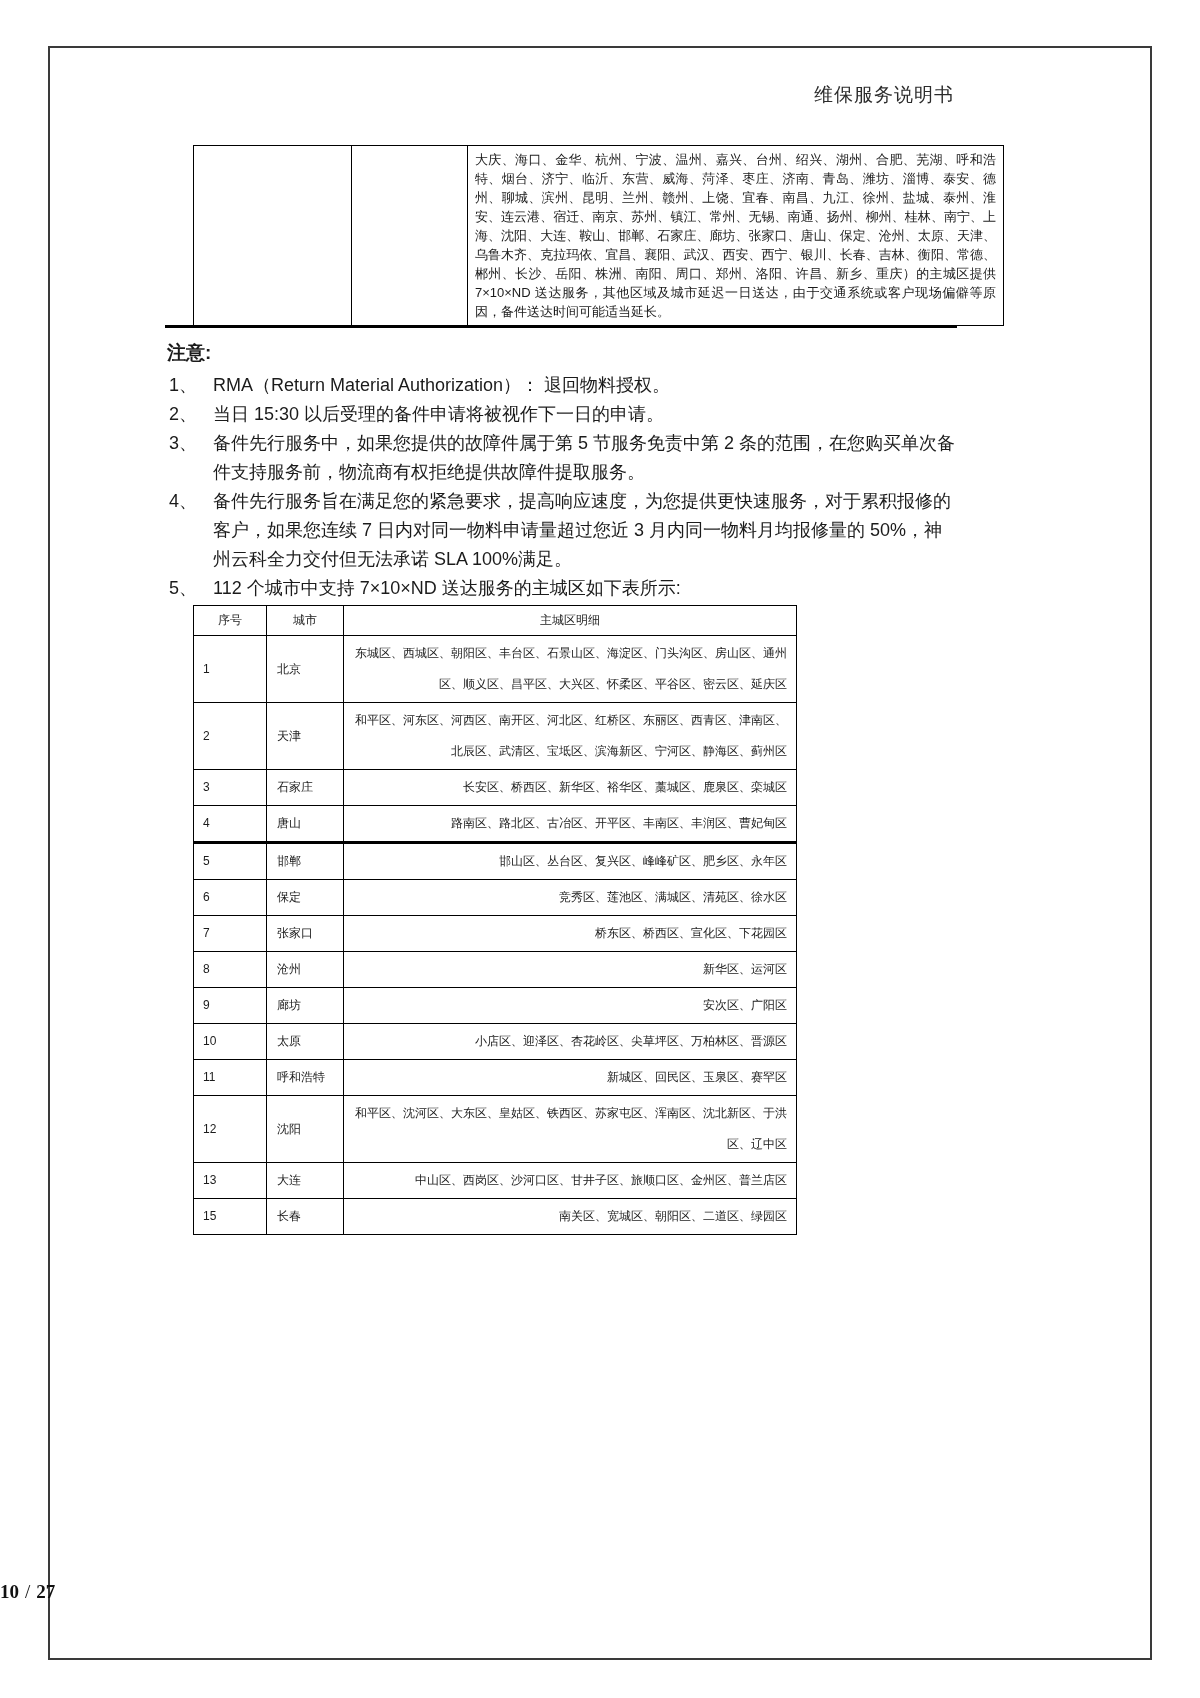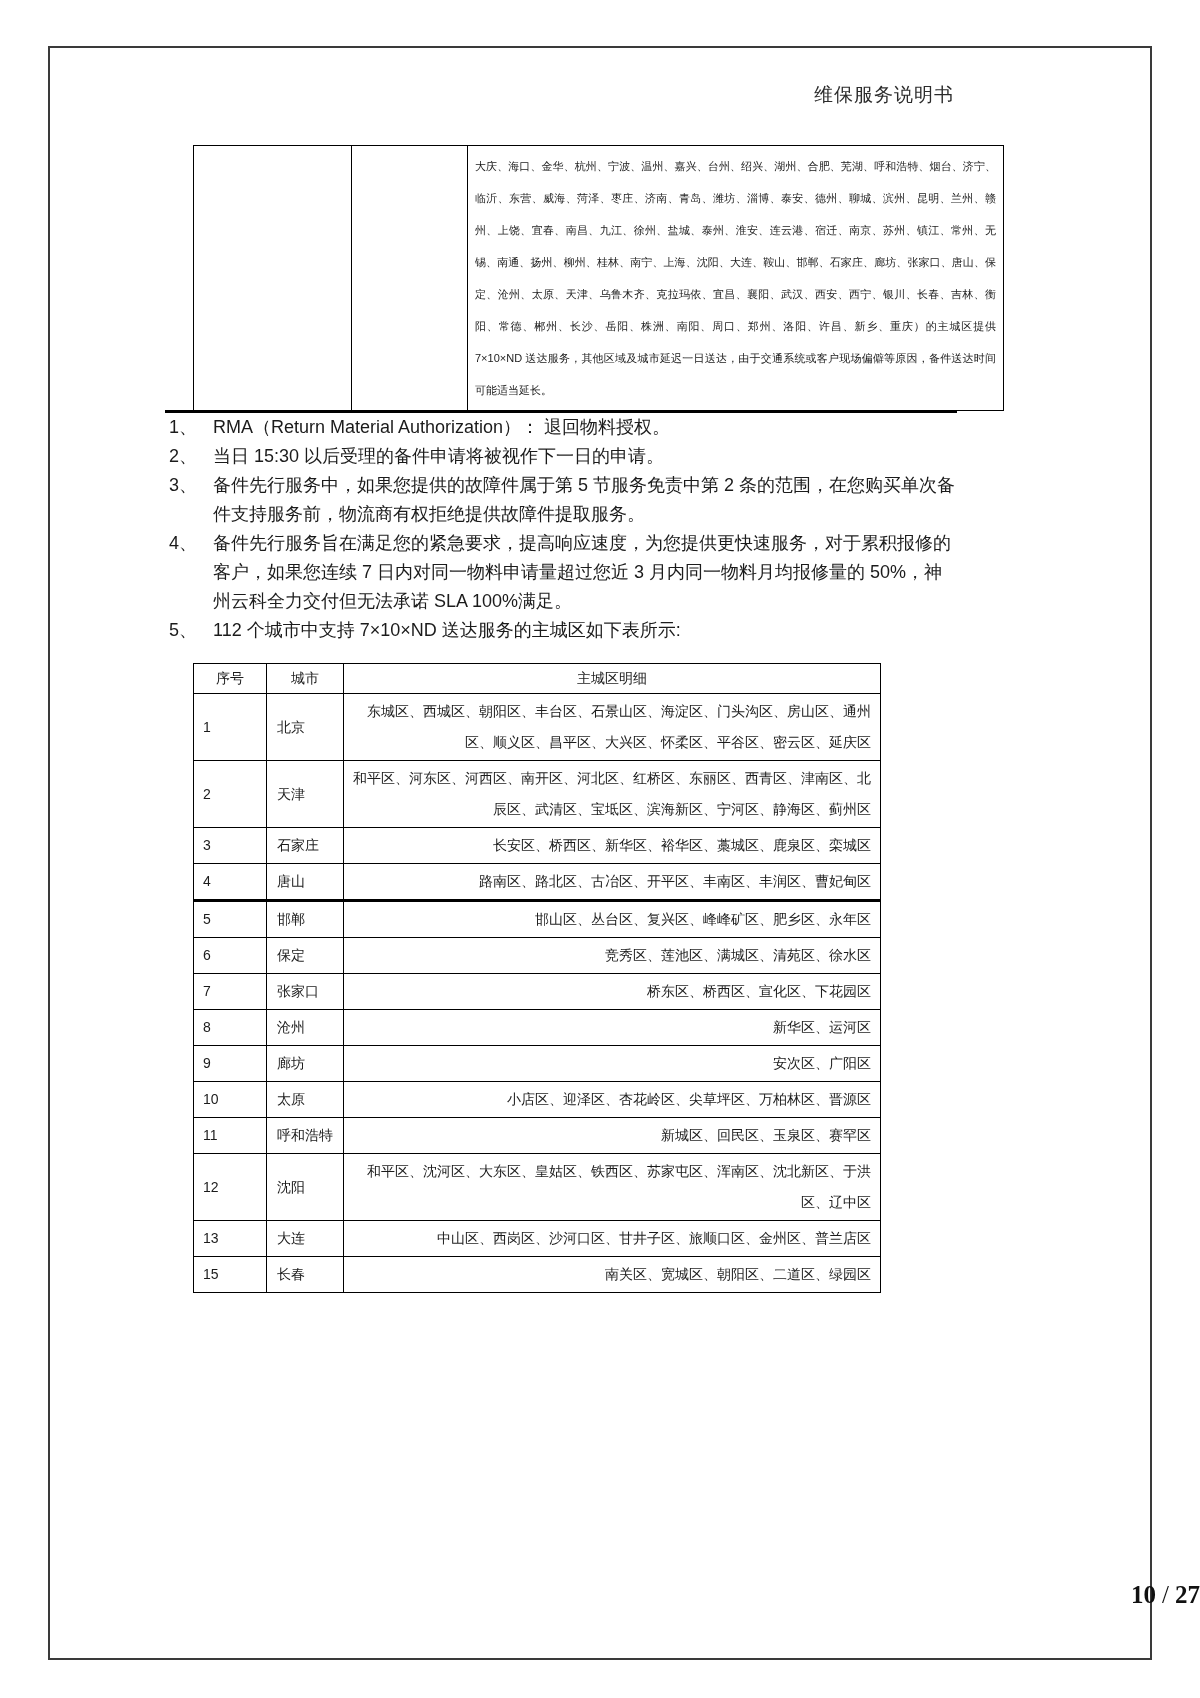--- a/index.html
+++ b/index.html
@@ -42,22 +42,22 @@
   }
   table.spill-table td {
     border: 1.5px solid #000;
     vertical-align: top;
     padding: 4px 7px;
   }
   td.spill-col1 { width: 143px; }
   td.spill-col2 { width: 101px; }
   td.spill-cities {
     width: 521px;
-    font-size: 11px;
-    line-height: 32px;
+    font-size: 13px;
+    line-height: 19px;
     text-align: justify;
     text-justify: inter-ideograph;
   }
   .thick-rule {
     width: 792px;
     height: 3px;
     background: #000;
     margin-top: -1px;
   }
   
@@ -75,24 +75,24 @@
   .note-num {
     flex: none;
     width: 44px;
     padding-left: 4px;
   }
   .note-text { flex: 1; }
   
   table.city-table {
     border-collapse: collapse;
     margin-left: 28px;
-    margin-top: 18px;
-    width: 688px;
+    margin-top: 2px;
+    width: 604px;
     table-layout: fixed;
-    font-size: 14px;
+    font-size: 12px;
   }
   table.city-table th, table.city-table td {
     border: 1.5px solid #000;
     font-weight: normal;
   }
   table.city-table th {
     height: 29px;
     text-align: center;
     padding: 0 2px;
   }
@@ -116,23 +116,23 @@
     text-align: right;
   }
   
   table.city-table tbody tr:nth-child(4) td { border-bottom-width: 3px; }
   
   .doc-footer {
     position: absolute;
     top: 1581px;
     left: 0;
     width: 100%;
-    text-align: right;
+    text-align: left;
     font-family: "Liberation Serif", "DejaVu Serif", serif;
-    font-size: 25px;
+    font-size: 19px;
     color: #111;
   }
   .doc-footer .pg { font-weight: bold; }
   .doc-footer .sep { font-weight: normal; padding: 0 6px; }
 </style>
 </head>
 <body>
 
 <div class="page">
 
@@ -147,20 +147,21 @@
         <tr>
           <td class="spill-col1"></td>
           <td class="spill-col2"></td>
           <td class="spill-cities">大庆、海口、金华、杭州、宁波、温州、嘉兴、台州、绍兴、湖州、合肥、芜湖、呼和浩特、烟台、济宁、临沂、东营、威海、菏泽、枣庄、济南、青岛、潍坊、淄博、泰安、德州、聊城、滨州、昆明、兰州、赣州、上饶、宜春、南昌、九江、徐州、盐城、泰州、淮安、连云港、宿迁、南京、苏州、镇江、常州、无锡、南通、扬州、柳州、桂林、南宁、上海、沈阳、大连、鞍山、邯郸、石家庄、廊坊、张家口、唐山、保定、沧州、太原、天津、乌鲁木齐、克拉玛依、宜昌、襄阳、武汉、西安、西宁、银川、长春、吉林、衡阳、常德、郴州、长沙、岳阳、株洲、南阳、周口、郑州、洛阳、许昌、新乡、重庆）的主城区提供 7×10×ND 送达服务，其他区域及城市延迟一日送达，由于交通系统或客户现场偏僻等原因，备件送达时间可能适当延长。</td>
         </tr>
       </tbody>
     </table>
 
     <div class="thick-rule"></div>
 
+    <div class="notes-title">注意:</div>
 
     <div class="notes-list">
         <div class="note-item">
     <span class="note-num">1、</span>
     <span class="note-text">RMA（Return Material Authorization）： 退回物料授权。</span>
   </div>
         <div class="note-item">
     <span class="note-num">2、</span>
     <span class="note-text">当日 15:30 以后受理的备件申请将被视作下一日的申请。</span>
   </div>

